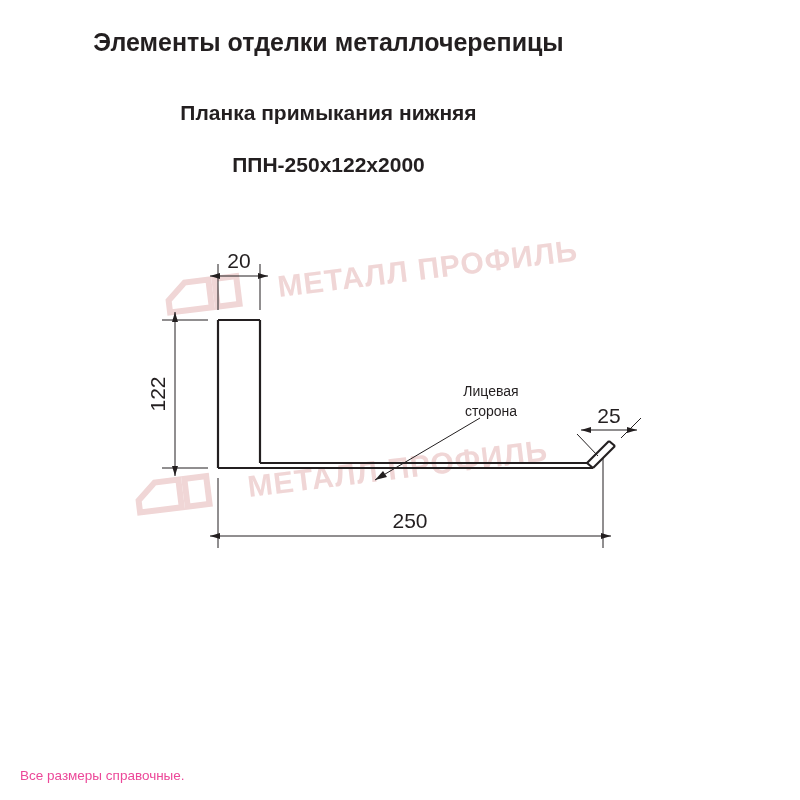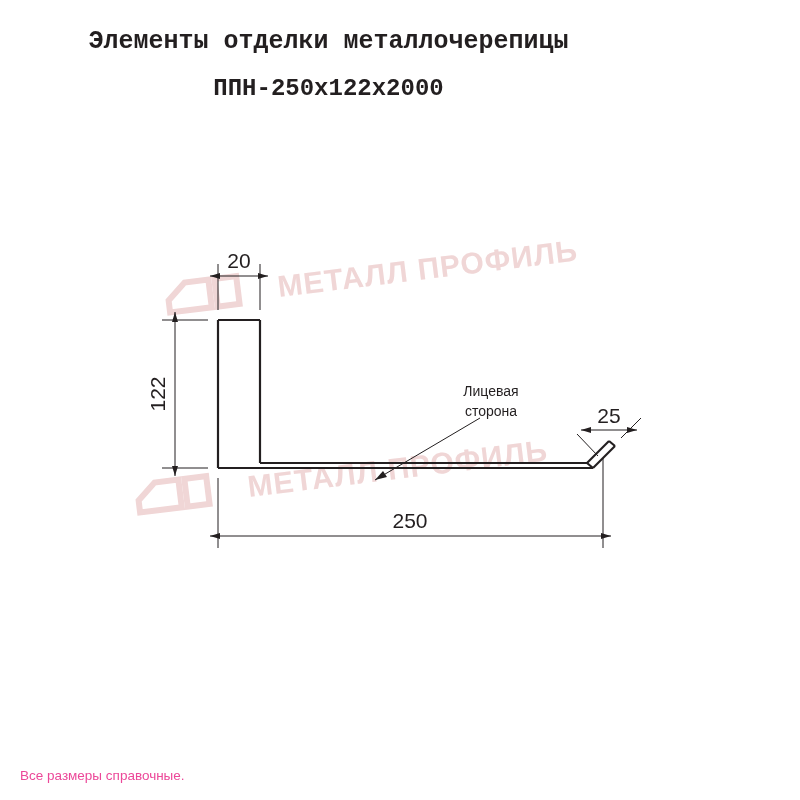--- a/index.html
+++ b/index.html
@@ -19,40 +19,39 @@
     position: relative;
     width: 800px;
     height: 800px;
   }
   .title-block {
     position: absolute;
     top: 26px;
     left: 0;
     width: 657px;
     text-align: center;
-    font-family: Liberation Mono, monospace;
   }
   .main-title {
     font-size: 25px;
     font-weight: bold;
     letter-spacing: 0px;
     margin: 0;
     line-height: 32px;
   }
   .sub-title {
     font-size: 21px;
     font-weight: bold;
     margin: 0;
     line-height: 26px;
     padding-top: 42px;
   }
   .code-title {
-    font-size: 24px;
-    font-weight: bold;
-    margin: 4px;
+    font-size: 21px;
+    font-weight: bold;
+    margin: 12px;
     line-height: 26px;
     padding-top: 14px;
   }
   .drawing {
     position: absolute;
     top: 180px;
     left: 0;
     width: 800px;
     height: 430px;
     margin-left: 15px;
@@ -94,20 +93,21 @@
     letter-spacing: 1px;
   }
 </style>
 </head>
 <body>
 
 <div class="page">
 
   <div class="title-block">
     <h1 class="main-title">Элементы отделки металлочерепицы</h1>
+    <h2 class="sub-title">Планка примыкания нижняя</h2>
     <h3 class="code-title">ППН-250х122х2000</h3>
   </div>
 
   <div class="watermarks">
     <svg width="800" height="430" viewBox="0 0 800 430" xmlns="http://www.w3.org/2000/svg">
 
       <g transform="translate(280,125) rotate(-7)" opacity="1">
         <g fill="none" stroke="#f0d6d6" stroke-width="6">
           <path d="M-110 -18 L-92 -34 L-68 -34 L-68 -6 L-110 -6 Z"></path>
           <path d="M-62 -34 L-40 -34 L-40 -6 L-62 -6 Z"></path>

